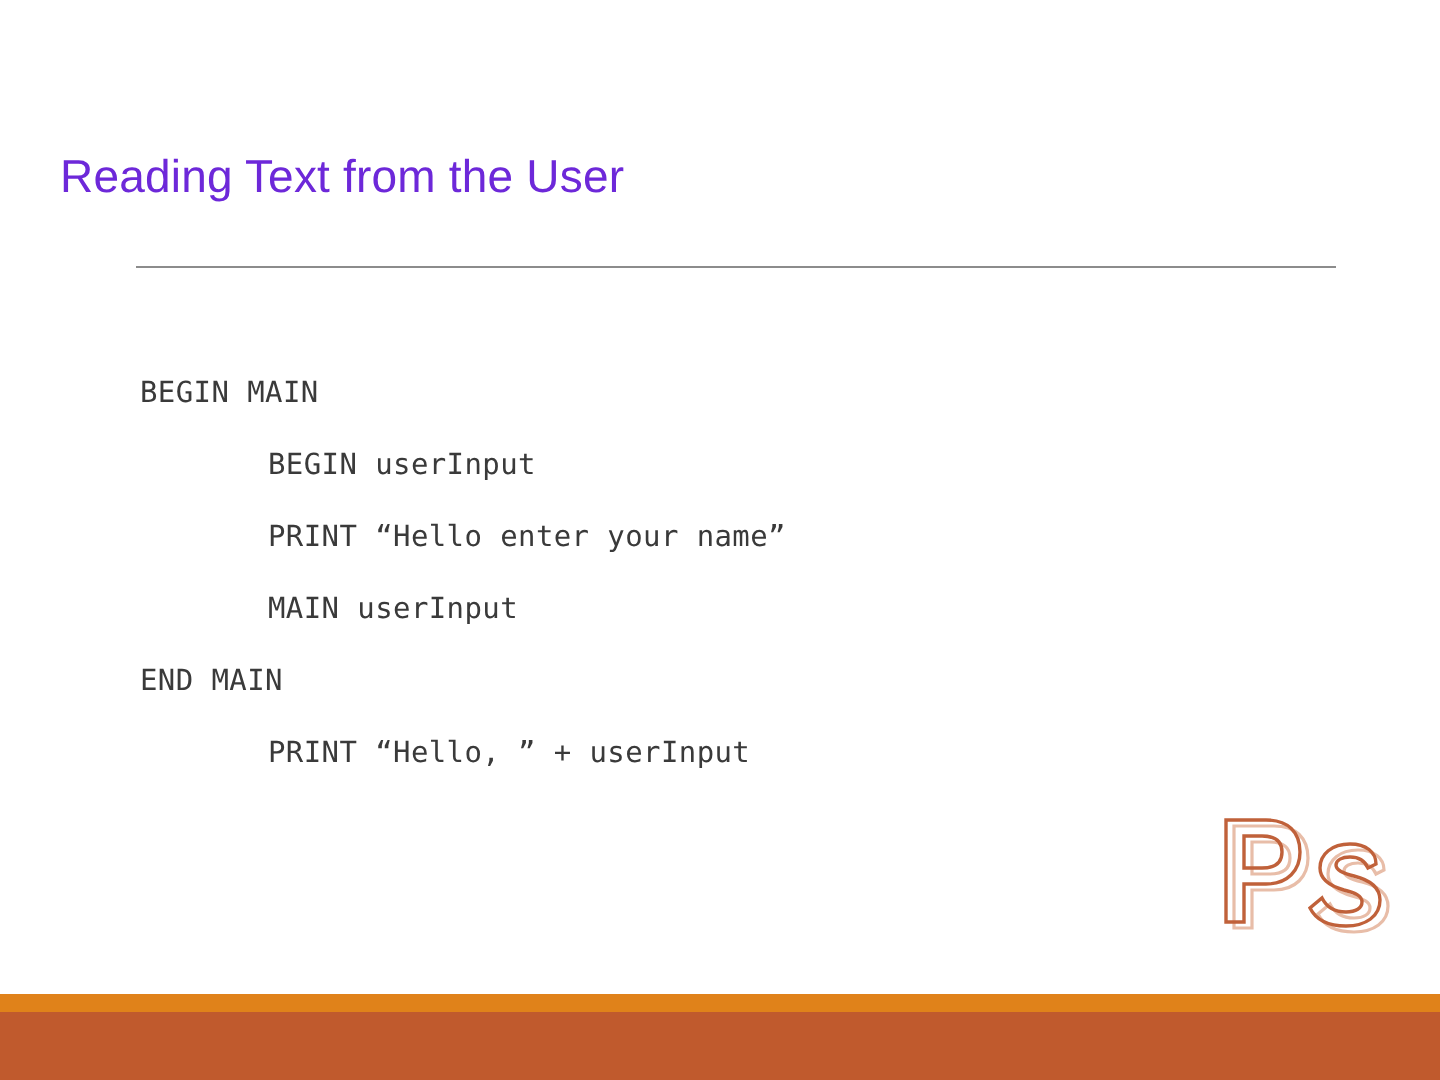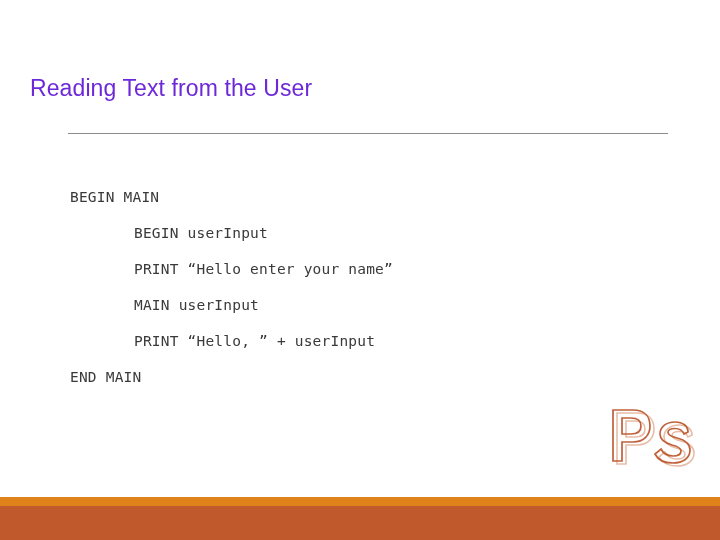--- a/index.html
+++ b/index.html
@@ -101,22 +101,22 @@
 
   <h1 class="slide-title">Reading Text from the User</h1>
 
   <div class="title-rule"></div>
 
   <div class="code-block">
     <div class="code-line indent-0">BEGIN MAIN</div>
     <div class="code-line indent-1">BEGIN userInput</div>
     <div class="code-line indent-1">PRINT “Hello enter your name”</div>
     <div class="code-line indent-1">MAIN userInput</div>
+    <div class="code-line indent-0">END MAIN</div>
     <div class="code-line indent-1">PRINT “Hello, ” + userInput</div>
-    <div class="code-line indent-0">END MAIN</div>
   </div>
 
   <div class="ps-logo">
     <svg viewBox="0 0 96 68" xmlns="http://www.w3.org/2000/svg">
 
       <g fill="none" stroke="#e8bda8" stroke-width="1.6">
         <path d="M13 9 L13 60 L22 60 L22 41 L33 41
                  C44 41 50 34 50 25
                  C50 15 44 9 33 9 Z
                  M22 17 L31 17 C38 17 41 20 41 25

